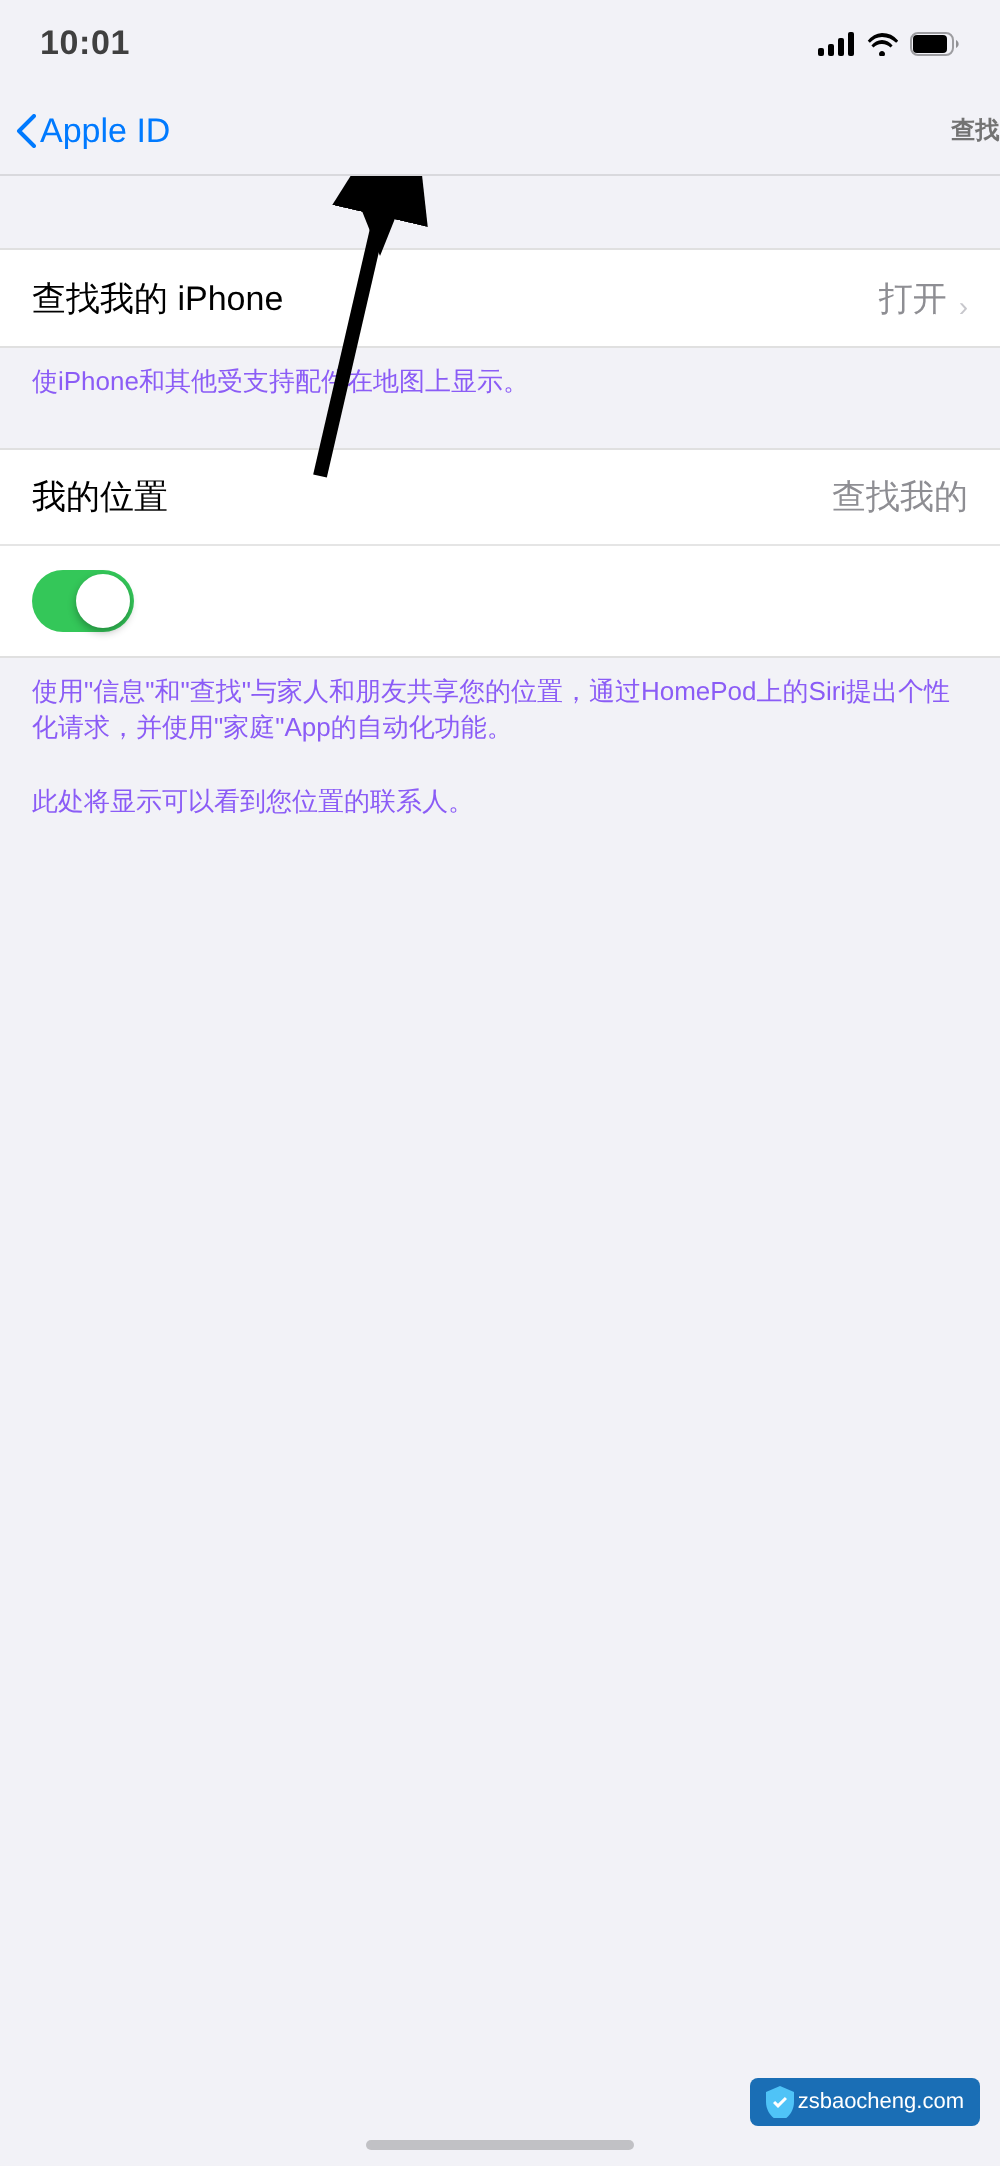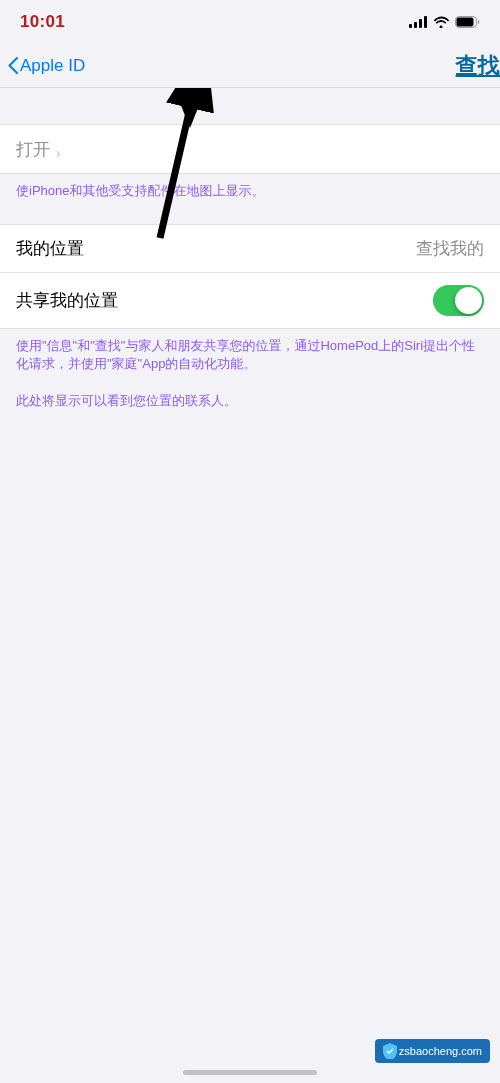--- a/index.html
+++ b/index.html
@@ -25,21 +25,21 @@
       background: #f2f2f7;
       display: flex;
       align-items: center;
       justify-content: space-between;
       padding: 0 20px;
     }
 
     .status-time {
       font-size: 17px;
       font-weight: 600;
-      color: #b91c1c;
+      color: #404040;
       letter-spacing: 0.3px;
     }
 
     .status-icons {
       display: flex;
       align-items: center;
       gap: 6px;
     }
 
     .signal-icon {
@@ -74,25 +74,24 @@
       display: flex;
       align-items: center;
       color: #007aff;
       font-size: 17px;
       cursor: pointer;
       text-decoration: none;
       gap: 2px;
     }
 
     .nav-title {
-      font-size: 22px;
+      font-size: 12px;
       font-weight: 600;
-      color: #0369a1;
+      color: #737373;
       letter-spacing: 0.2px;
-      text-decoration: underline;
     }
 
     
     .section-gap {
       height: 36px;
       background: #f2f2f7;
     }
 
     
     .settings-group {
@@ -246,40 +245,40 @@
     </svg>
     <span>Apple ID</span>
   </div>
   <span class="nav-title">查找</span>
 </div>
 
 <div class="section-gap"></div>
 
 <div class="settings-group">
   <div class="settings-row">
+    <span class="settings-label">查找我的 iPhone</span>
     <div class="settings-value">
       <span>打开</span>
       <span class="chevron-icon">›</span>
     </div>
   </div>
 </div>
 
 <div class="description-text">
   使iPhone和其他受支持配件在地图上显示。
 </div>
 
 <div class="settings-group second-group">
   <div class="settings-row">
     <span class="settings-label">我的位置</span>
     <div class="settings-value">
       <span>查找我的</span>
     </div>
   </div>
   <div class="settings-row">
-    <span class="settings-label">共享我的位置</span>
     <div class="toggle-switch">
       <div class="toggle-knob"></div>
     </div>
   </div>
 </div>
 
 <div class="description-text">
   使用"信息"和"查找"与家人和朋友共享您的位置，通过HomePod上的Siri提出个性化请求，并使用"家庭"App的自动化功能。<br><br>
   此处将显示可以看到您位置的联系人。
 </div>

